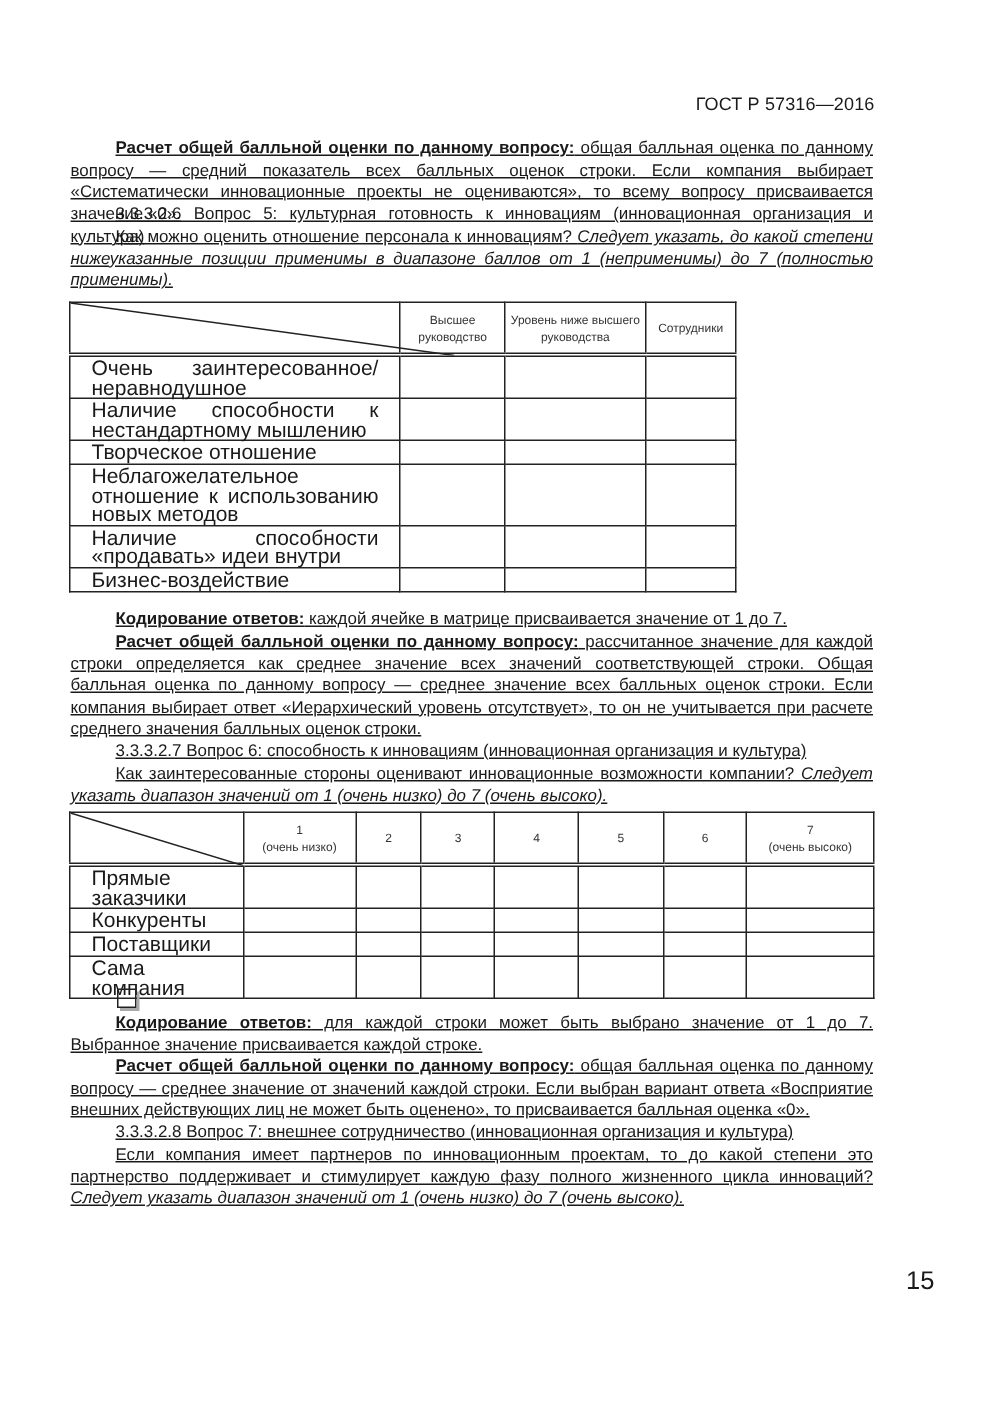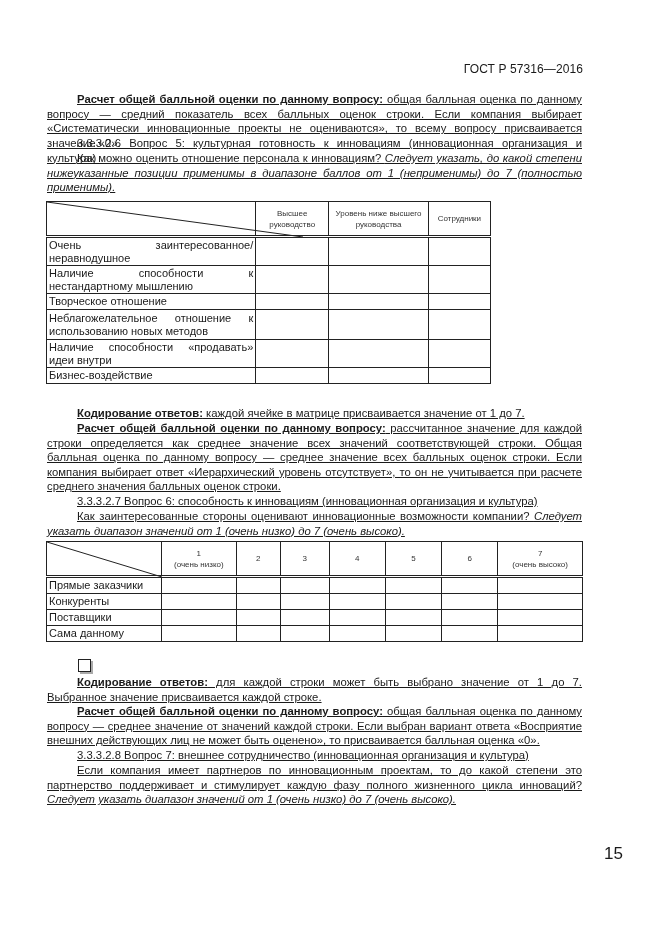--- a/index.html
+++ b/index.html
@@ -5,21 +5,21 @@
   html, body { margin:0; padding:0; background:#fff; }
   body { width:661px; height:935px; position:relative; font-family:"Liberation Sans", sans-serif; color:#1a1a1a; overflow:hidden; }
   .hdr { position:absolute; top:62px; right:78px; font-weight:normal; font-size:12px; letter-spacing:0.1px; }
   .p { position:absolute; left:47px; width:535px; font-size:11.3px; line-height:14.6px; text-align:justify; margin:0;text-decoration:underline; }
   .ind { text-indent:30px; }
   b { font-weight:bold; }
   i { font-style:italic; }
   table { position:absolute; border-collapse:collapse; left:46px; font-size:9.6px; }
   td, th { border:1px solid #222; padding:0; vertical-align:middle; }
   th { font-weight:normal; font-size:8px; color:#333; text-align:center; line-height:11px; }
-  td.lbl { font-size:11px; padding:1px 2px; line-height:12.5px; text-align:justify; }
+  td.lbl { font-size:14px; padding:1px 14px; line-height:12.5px; text-align:justify; }
   thead tr:last-child th { border-bottom:3px double #222; }
   .diag { position:relative; }
   .diag svg { position:absolute; left:0; top:0; }
   .pnum { position:absolute; left:572px; top:844px; font-size:17px;margin-left:32px; }
   .cb-line { position:absolute; left:78px; top:659px; font-size:11.3px; }
   .cb { display:inline-block; width:11px; height:11px; border:1px solid #222; vertical-align:-1px; margin-right:2px; box-shadow:2px 2px 0 #aaa; }
 </style>
 </head>
 <body>
 
@@ -131,21 +131,21 @@
         <td class="lbl">Поставщики</td>
         <td></td>
         <td></td>
         <td></td>
         <td></td>
         <td></td>
         <td></td>
         <td></td>
       </tr>
     <tr style="height:16px">
-        <td class="lbl">Сама данному</td>
+        <td class="lbl">Сама компания</td>
         <td></td>
         <td></td>
         <td></td>
         <td></td>
         <td></td>
         <td></td>
         <td></td>
       </tr>
   </tbody>
 </table>

